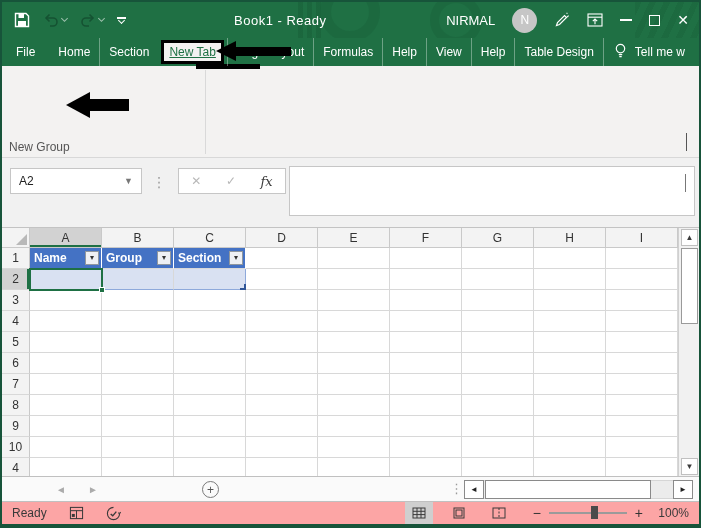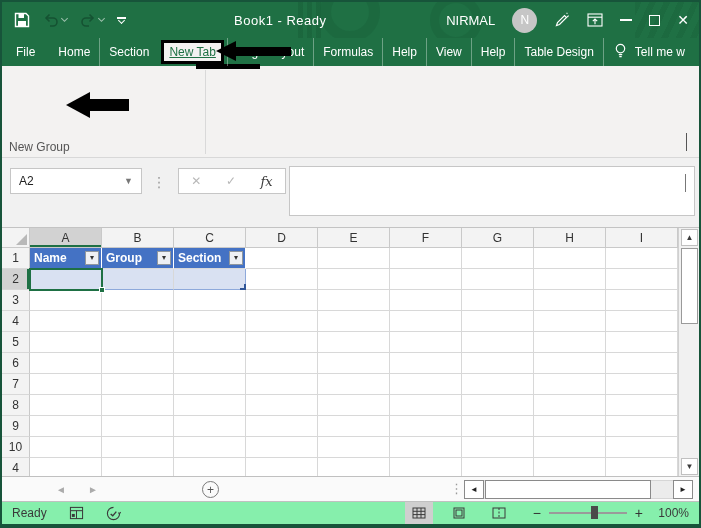--- a/index.html
+++ b/index.html
@@ -125,21 +125,21 @@
   .add-sheet { position:absolute; left:200px; top:4px; width:17px; height:17px; border-radius:50%; border:1px solid #7a7a7a;
                color:#555; display:flex; align-items:center; justify-content:center; font-size:12px; line-height:1; }
   .hdots { position:absolute; left:448px; top:4px; color:#9a9a9a; font-size:13px; }
   .hs-track { position:absolute; left:462px; right:6px; top:3px; height:19px; background:#ececec; border:1px solid #d6d6d6; }
   .hs-btn { position:absolute; top:3px; width:20px; height:19px; background:#fff; border:1px solid #8a8a8a;
             display:flex; align-items:center; justify-content:center; font-size:8px; color:#222; }
   .hs-left { left:462px; } .hs-right { right:6px; }
   .hs-thumb { position:absolute; left:483px; top:3px; width:166px; height:19px; background:#fff; border:1px solid #8a8a8a; }
 
   
-  .statusbar { position:relative; flex:1; background:#86efac; border-top:1px solid #c0c0c0; display:flex; align-items:center; font-size:12px; color:#3a3a3a; }
+  .statusbar { position:relative; flex:1; background:#fca5a5; border-top:1px solid #c0c0c0; display:flex; align-items:center; font-size:12px; color:#3a3a3a; }
   .sb-mode { margin-left:10px; }
   .sb-icon { margin-left:22px; display:flex; align-items:center; }
   .sb-access-text { margin-left:6px; }
   .sb-right { margin-left:auto; display:flex; align-items:center; height:100%; }
   .viewbtn { width:28px; height:100%; display:flex; align-items:center; justify-content:center; margin-left:12px; }
   .viewbtn.active { background:#cfcfcf; }
   .zoom-minus, .zoom-plus { margin:0 8px; font-size:14px; color:#333; }
   .zoom-minus { margin-left:20px; }
   .zoom-track { position:relative; width:78px; height:2px; background:#9a9a9a; }
   .zoom-thumb { position:absolute; left:42px; top:-6px; width:7px; height:13px; background:#4a4a4a; }

